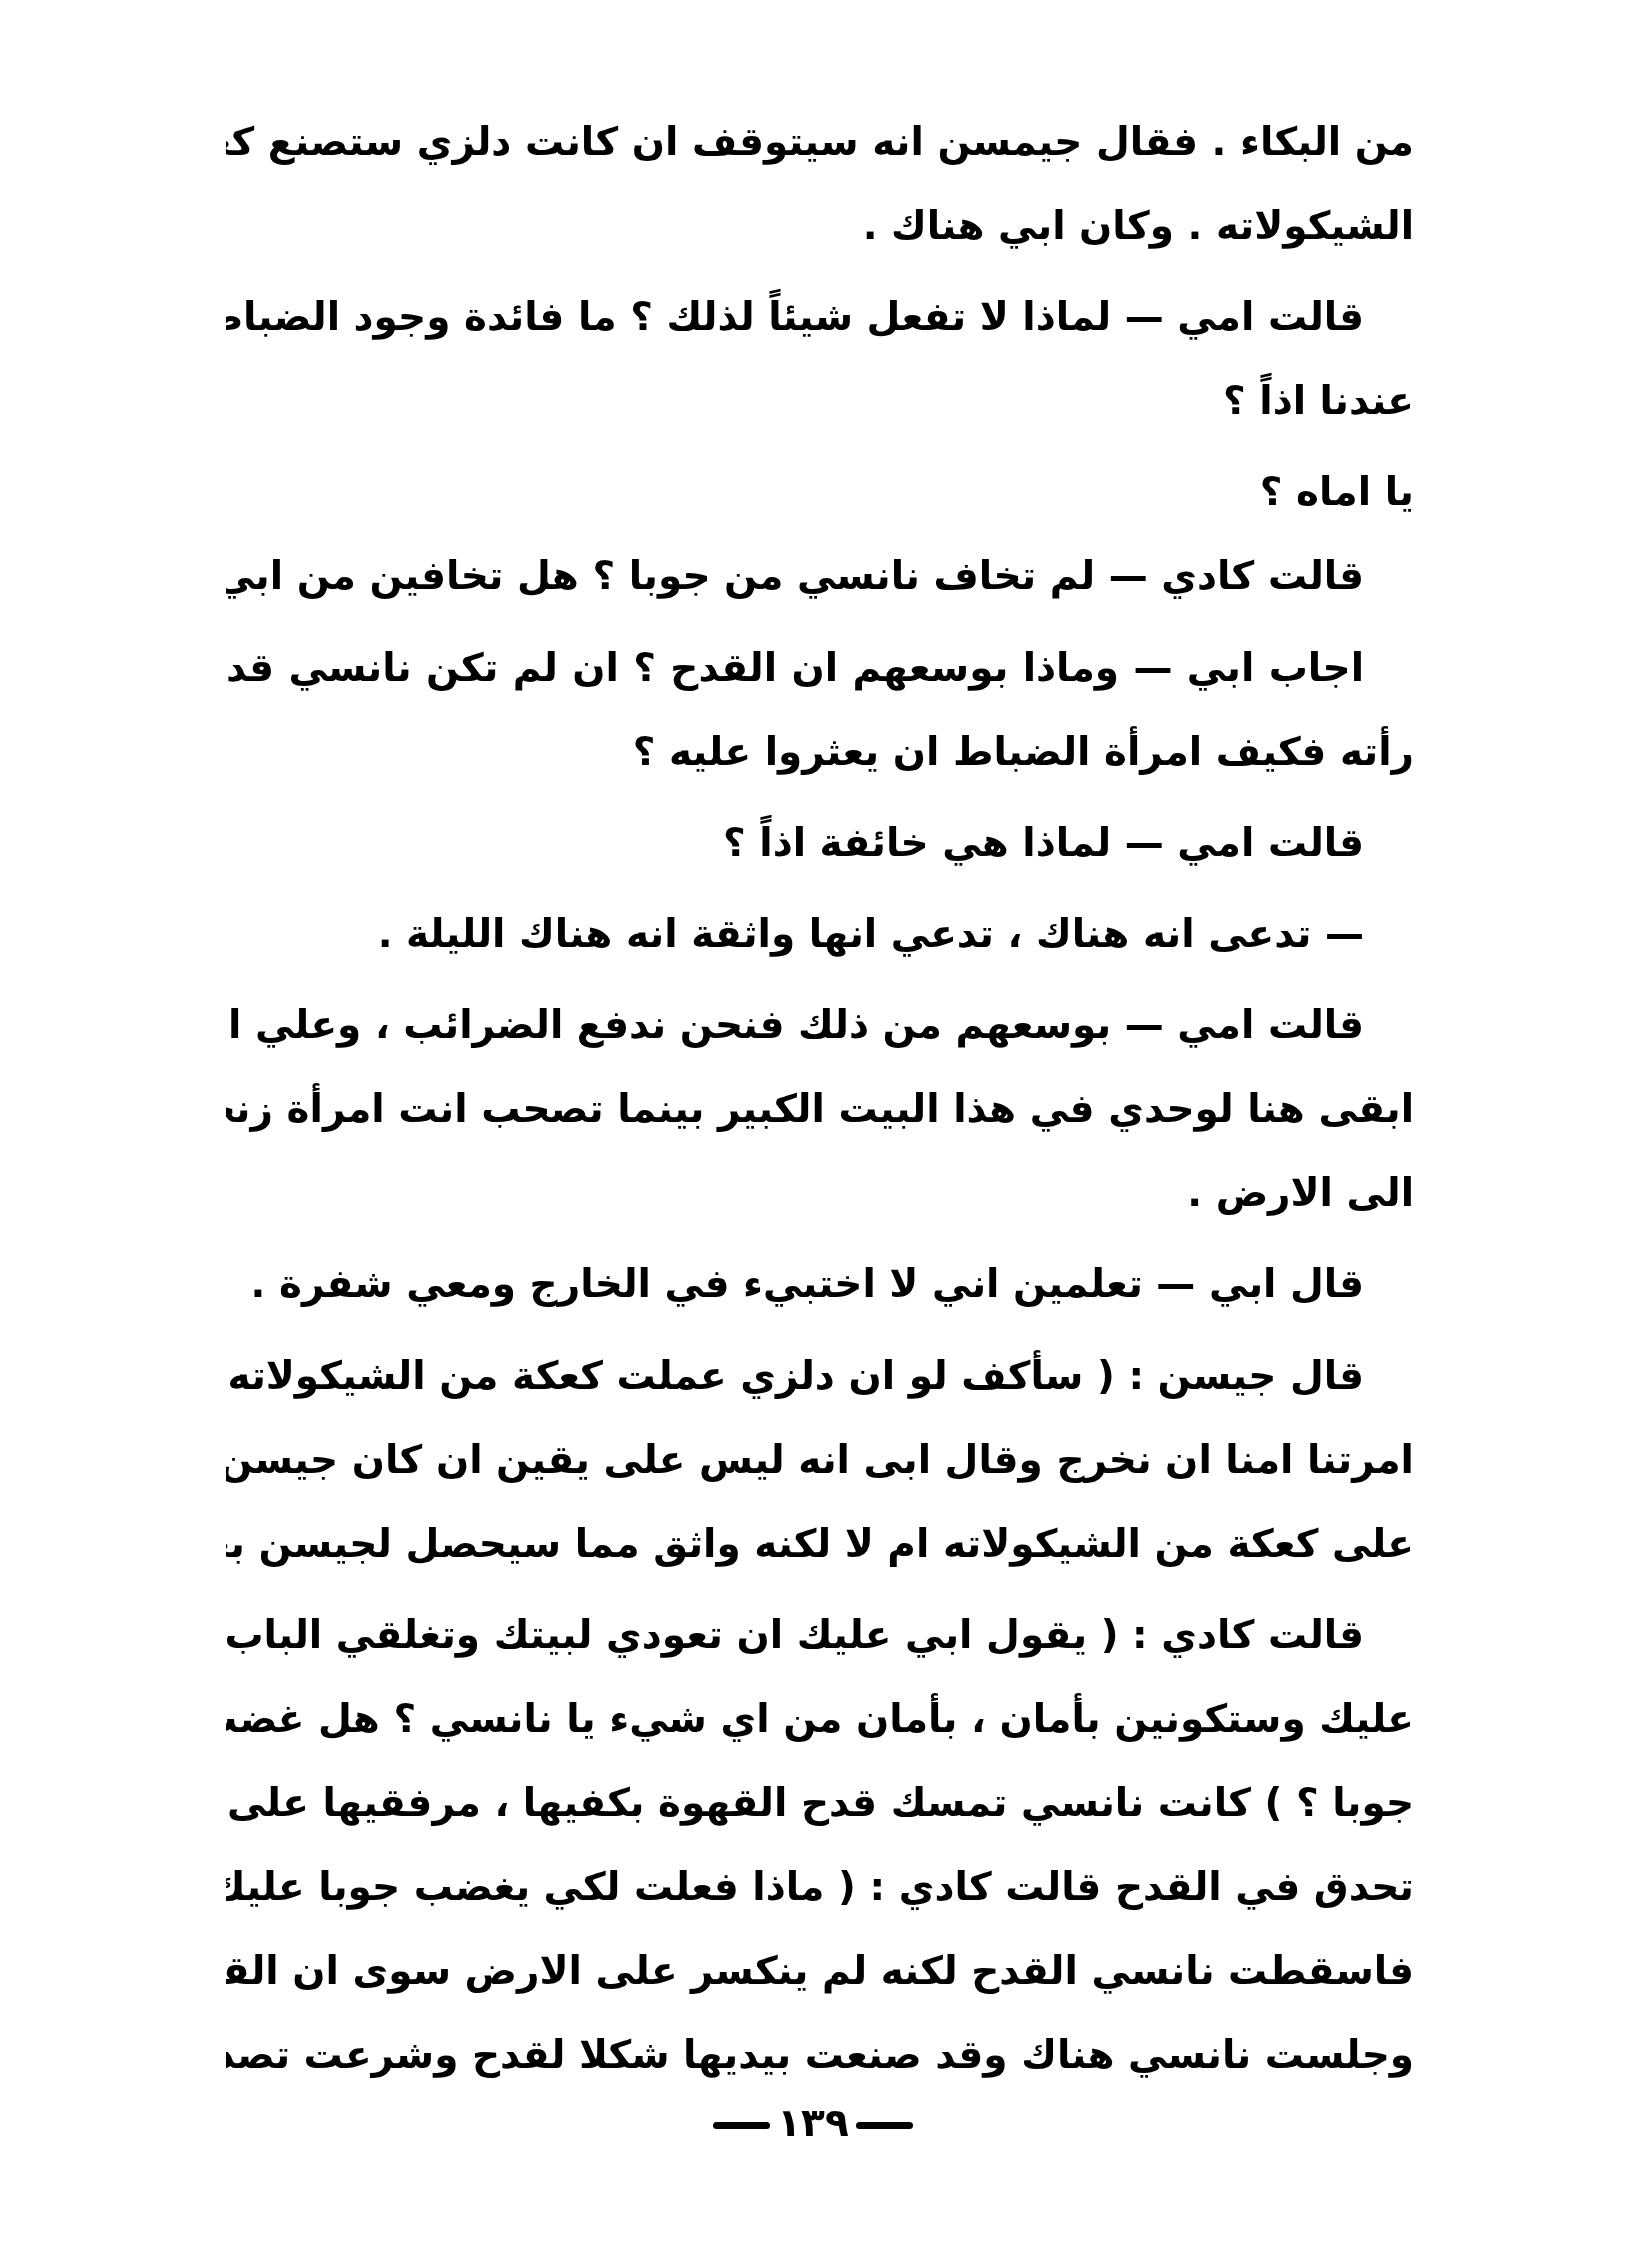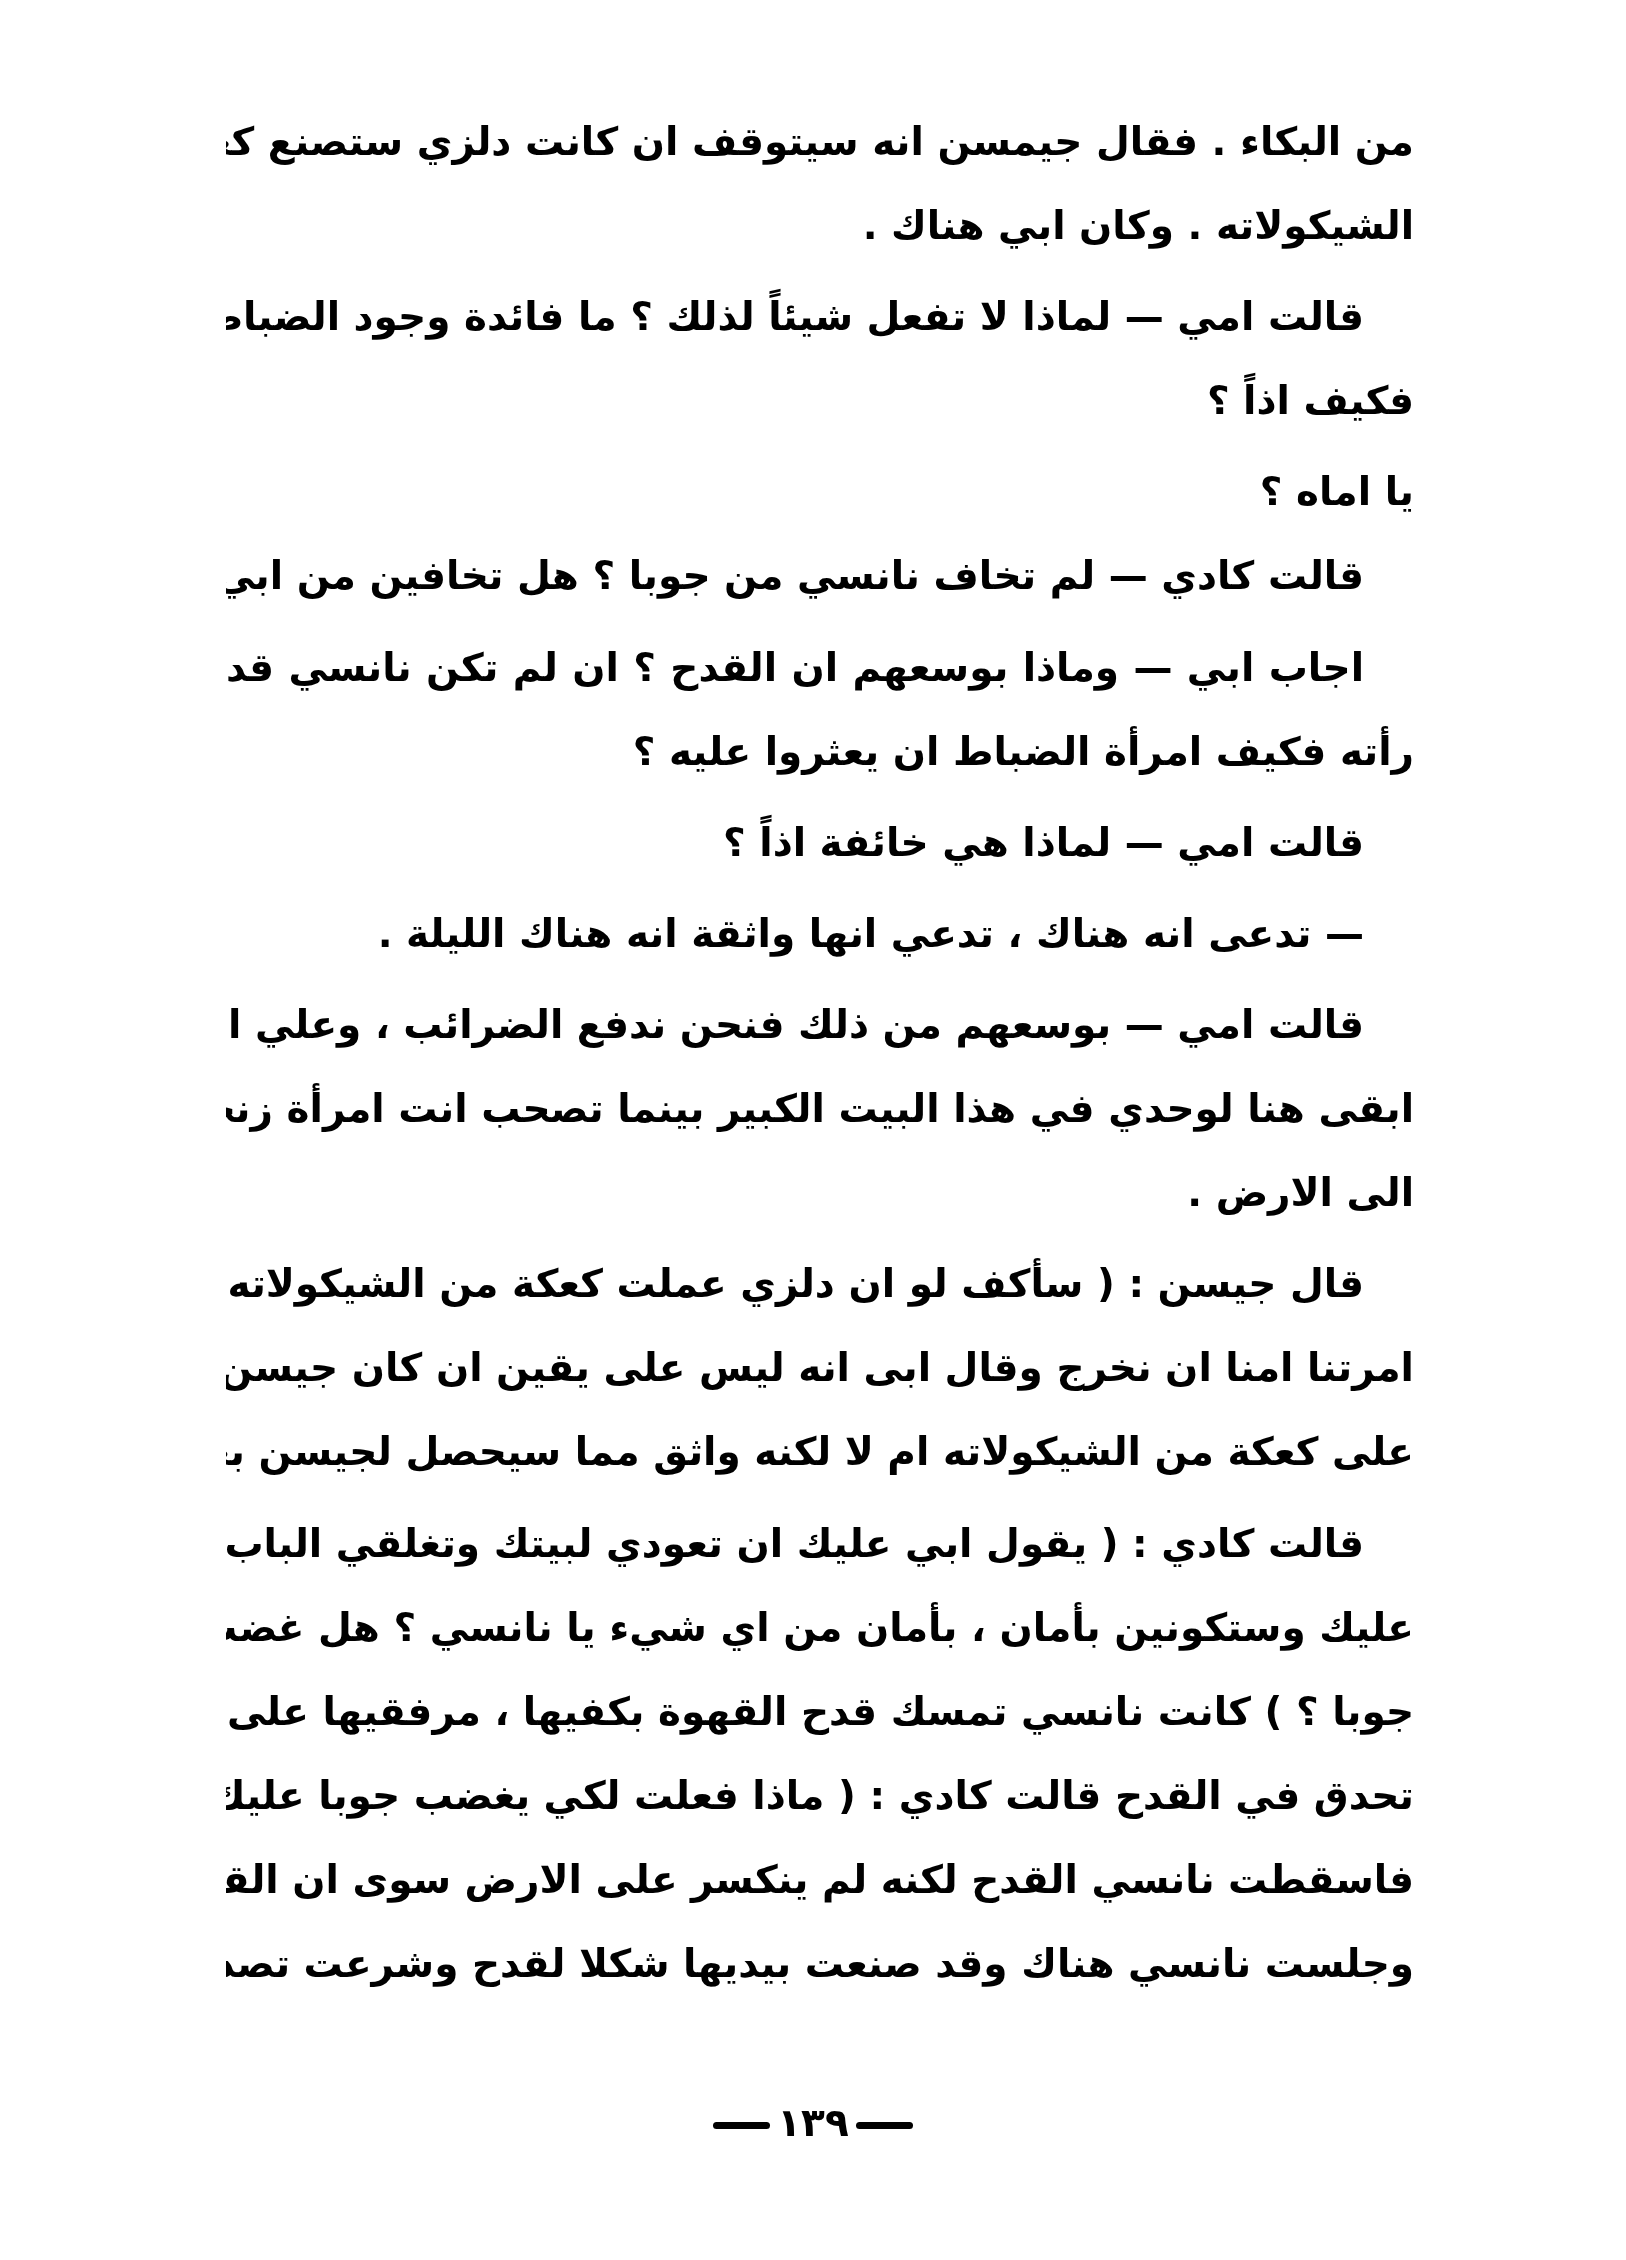--- a/index.html
+++ b/index.html
@@ -68,21 +68,21 @@
 
 <div class="page">
 
   <div class="para">
     <span class="line">من البكاء . فقال جيمسن انه سيتوقف ان كانت دلزي ستصنع كعكة من</span>
     <span class="line last">الشيكولاته . وكان ابي هناك .</span>
   </div>
 
   <div class="para">
     <span class="line indent">قالت امي — لماذا لا تفعل شيئاً لذلك ؟ ما فائدة وجود الضباط</span>
-    <span class="line last">فكيف اذاً ؟</span>
+    <span class="line last">عندنا اذاً ؟</span>
   </div>
 
   <div class="para">
     <span class="line last">يا اماه ؟</span>
     <span class="line indent">قالت كادي — لم تخاف نانسي من جوبا ؟ هل تخافين من ابي</span>
   </div>
 
   <div class="para">
     <span class="line indent">اجاب ابي — وماذا بوسعهم ان القدح ؟ ان لم تكن نانسي قد</span>
     <span class="line last">رأته فكيف امرأة الضباط ان يعثروا عليه ؟</span>
@@ -95,20 +95,23 @@
   <div class="para">
     <span class="line last indent">— تدعى انه هناك ، تدعي انها واثقة انه هناك الليلة .</span>
   </div>
 
   <div class="para">
     <span class="line indent">قالت امي — بوسعهم من ذلك فنحن ندفع الضرائب ، وعلي ان</span>
     <span class="line">ابقى هنا لوحدي في هذا البيت الكبير بينما تصحب انت امرأة زنجية</span>
     <span class="line last">الى الارض .</span>
   </div>
 
+  <div class="para">
+    <span class="line last indent">قال ابي — تعلمين اني لا اختبيء في الخارج ومعي شفرة .</span>
+  </div>
 
   <div class="para">
     <span class="line indent">قال جيسن : ( سأكف لو ان دلزي عملت كعكة من الشيكولاته )</span>
     <span class="line">امرتنا امنا ان نخرج وقال ابى انه ليس على يقين ان كان جيسن سيحصل</span>
     <span class="line">على كعكة من الشيكولاته ام لا لكنه واثق مما سيحصل لجيسن بعد لحظة</span>
   </div>
 
   <div class="para">
     <span class="line indent">قالت كادي : ( يقول ابي عليك ان تعودي لبيتك وتغلقي الباب</span>
     <span class="line">عليك وستكونين بأمان ، بأمان من اي شيء يا نانسي ؟ هل غضب عليك</span>

